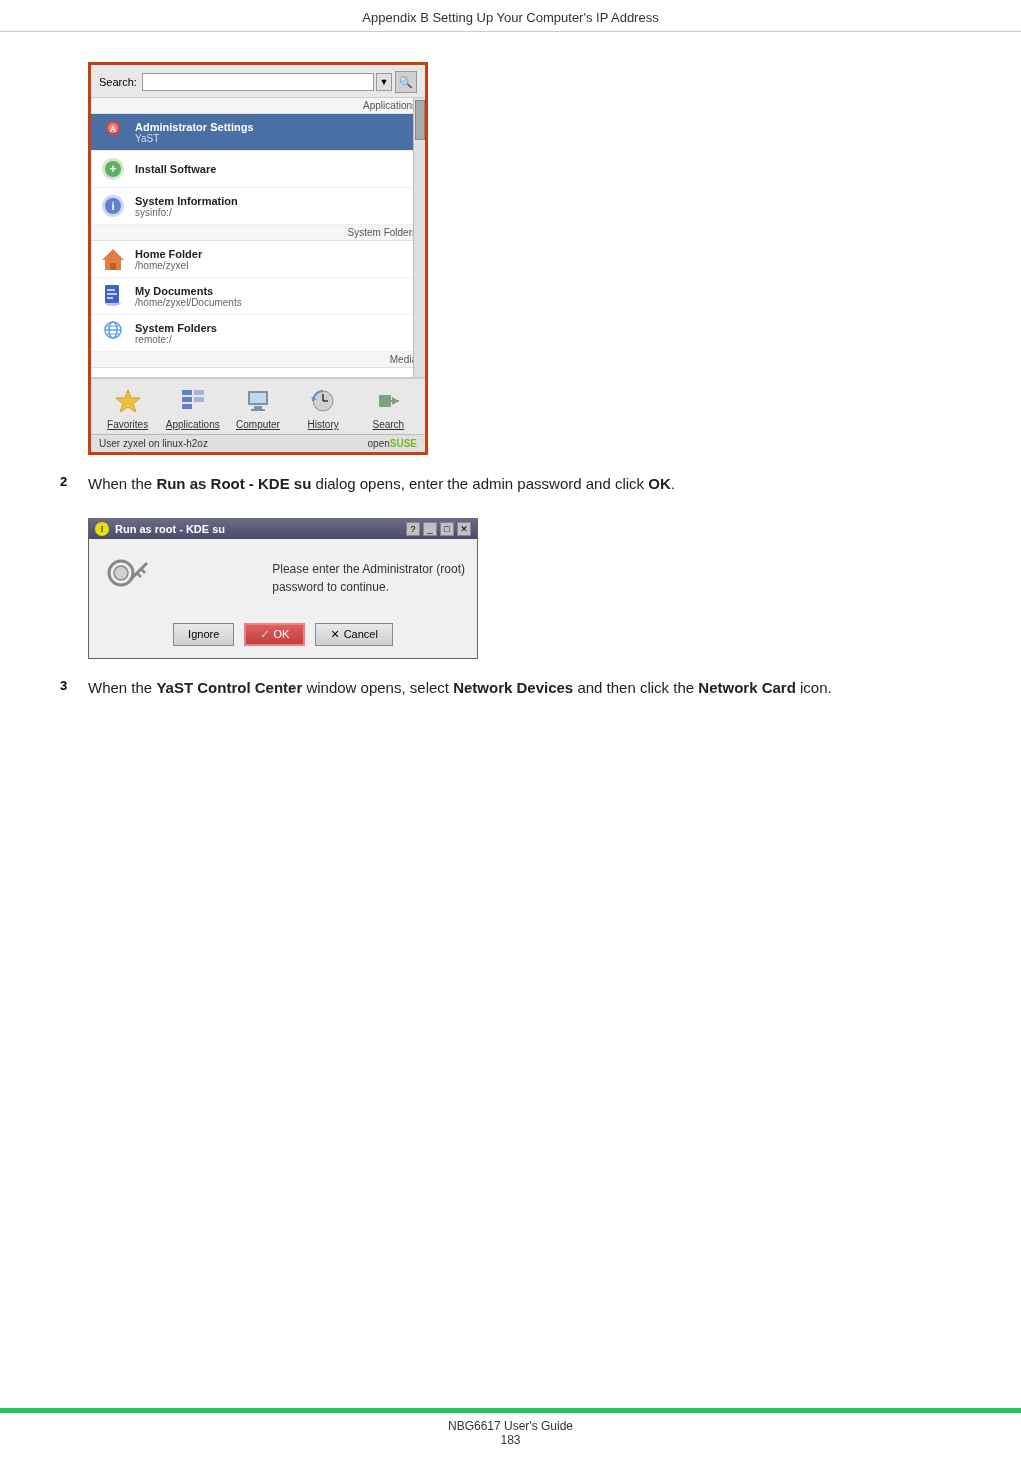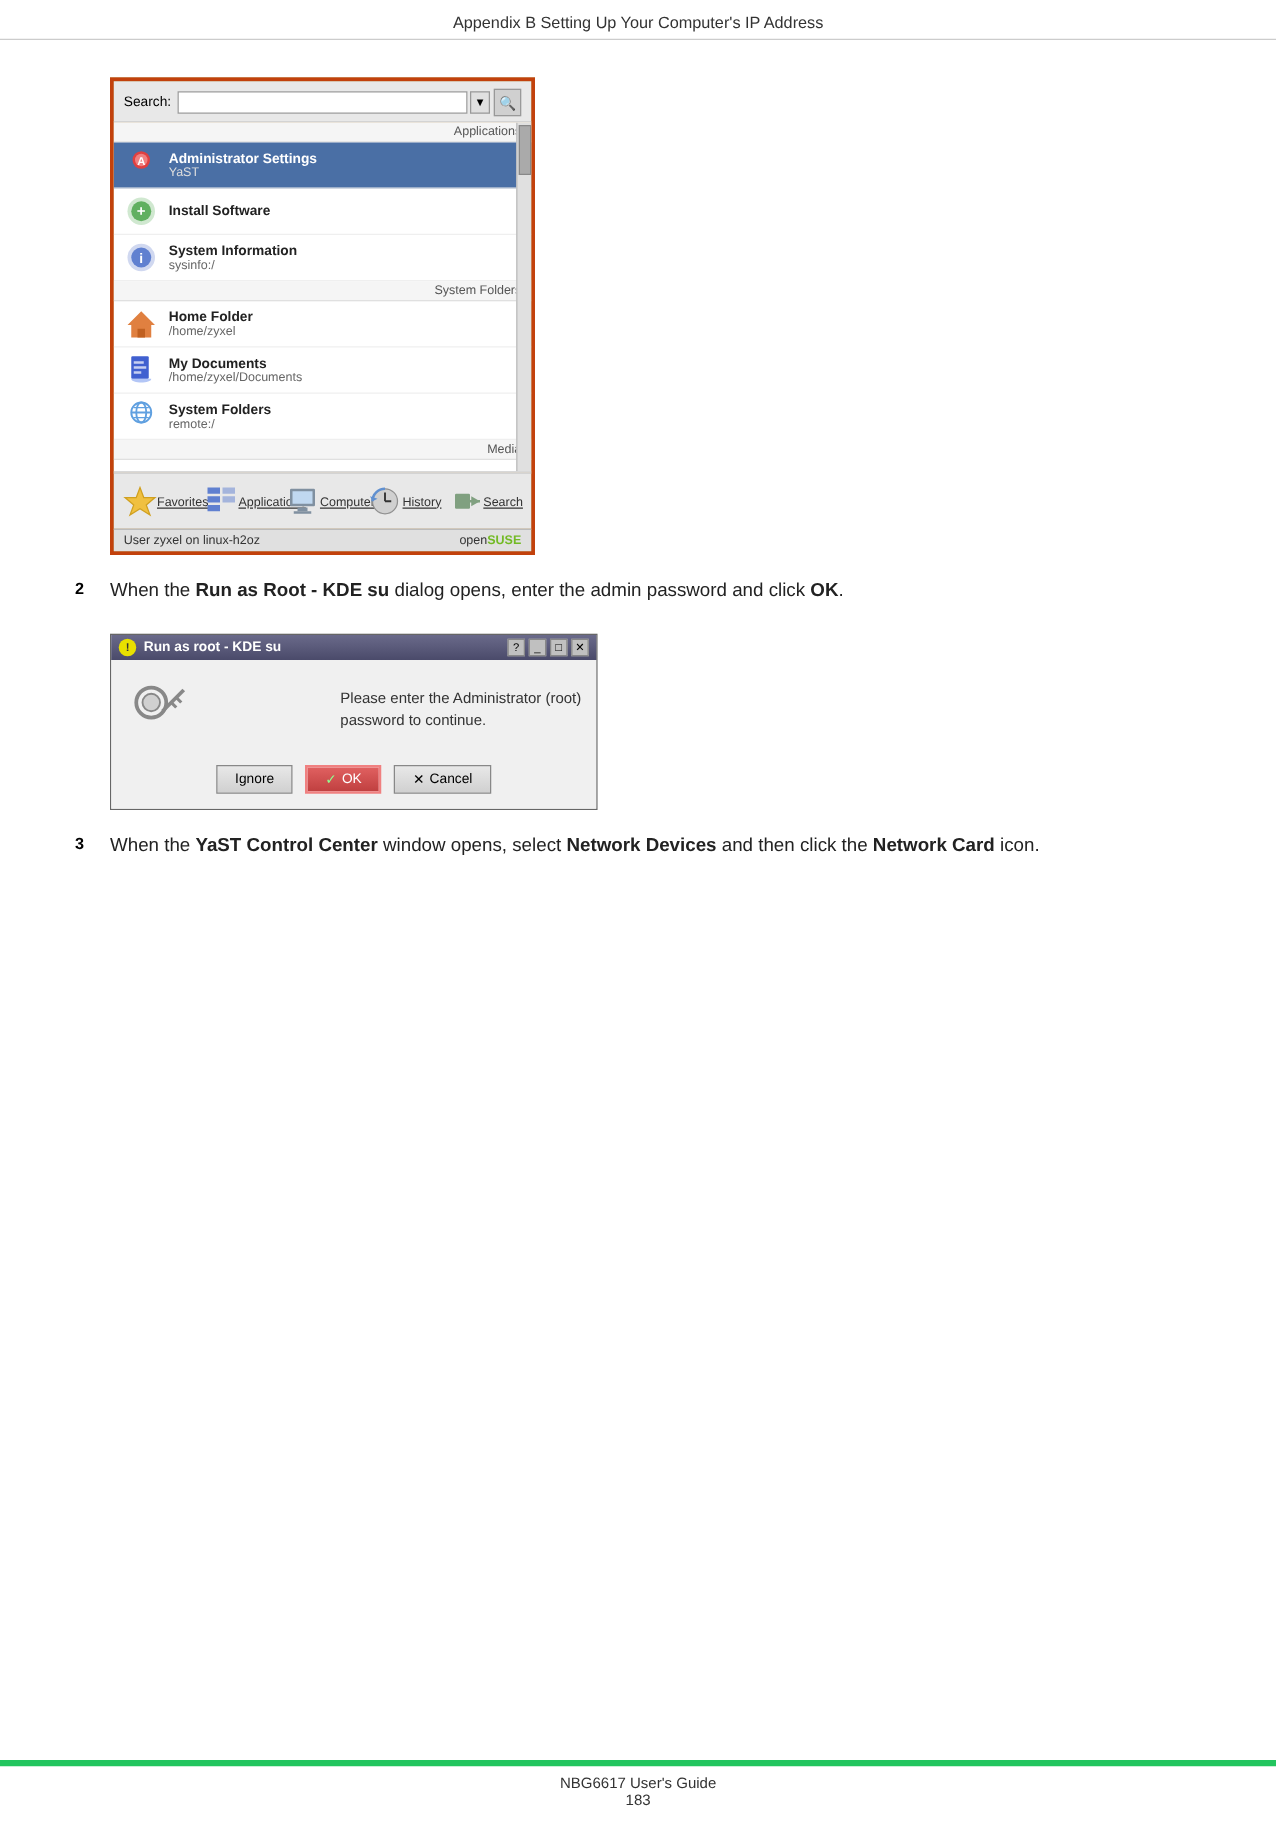--- a/index.html
+++ b/index.html
@@ -181,20 +181,21 @@
     
     .icon-bar {
       background: #e8e8e8;
       display: flex;
       justify-content: space-around;
       padding: 6px 4px 4px;
       border-top: 1px solid #ccc;
     }
     .icon-bar-item {
       display: flex;
+      flex-direction: column;
       align-items: center;
       width: 60px;
       cursor: pointer;
     }
     .icon-bar-icon {
       width: 32px;
       height: 32px;
       display: flex;
       align-items: center;
       justify-content: center;

